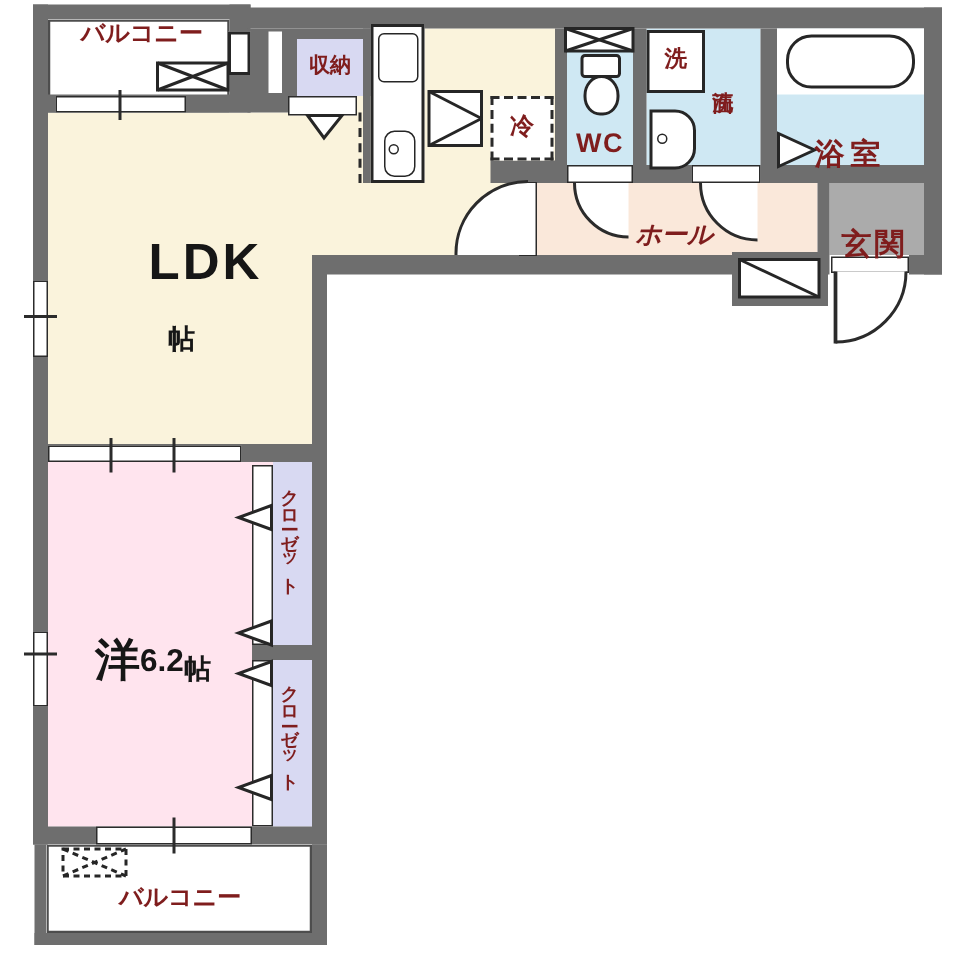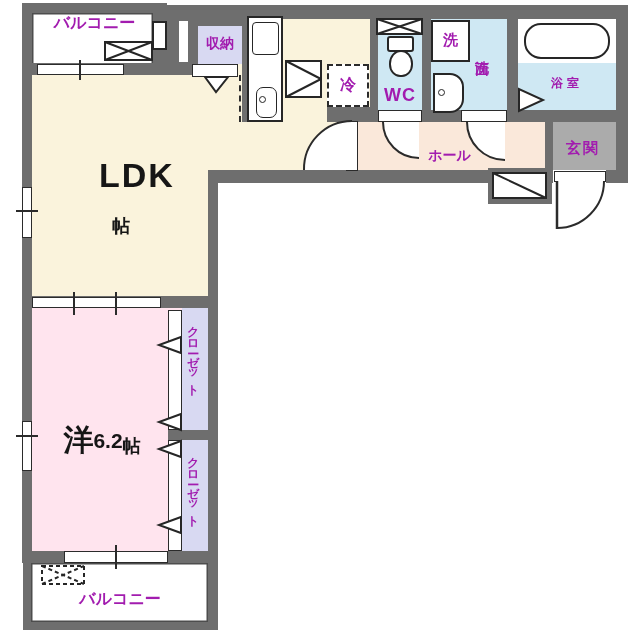--- a/index.html
+++ b/index.html
@@ -4,21 +4,21 @@
 <style>
   html,body{margin:0;padding:0;background:#ffffff;}
   #stage{position:relative;width:640px;height:640px;background:#ffffff;overflow:hidden;
          font-family:"Liberation Sans", sans-serif;}
   .abs{position:absolute;box-sizing:border-box;}
   .wall{background:#6E6E6E;}
   .room{}
   .wfix{background:#ffffff;border:2px solid #262626;}
   .win{background:#ffffff;border:1.5px solid #2b2b2b;}
   .leaf{background:#ffffff;border:1.5px solid #2b2b2b;}
-  .lbl{color:#a21caf;font-weight:600;white-space:nowrap;line-height:1.1;}
+  .lbl{color:#7f1d1d;font-weight:600;white-space:nowrap;line-height:1.1;}
   .center{display:flex;align-items:center;justify-content:center;text-align:center;}
   .vtext{writing-mode:vertical-rl;text-orientation:upright;letter-spacing:1px;}
   .big{font-weight:700;color:#161616;}
   .unit{font-weight:700;}
   svg{position:absolute;left:0;top:0;pointer-events:none;}
 </style>
 </head>
 <body>
 
 <div id="stage">
@@ -149,23 +149,23 @@
     <line x1="116" y1="292" x2="116" y2="315" stroke="#2b2b2b" stroke-width="2"></line>
     <line x1="116" y1="545" x2="116" y2="569" stroke="#2b2b2b" stroke-width="2"></line>
   </svg>
 
   <div class="abs lbl center" style="left:32px;top:14px;width:125px;font-size:16px;">バルコニー</div>
   <div class="abs lbl center" style="left:198px;top:36px;width:44px;font-size:14px;">収納</div>
   <div class="abs lbl center" style="left:327px;top:76px;width:42px;font-size:16px;">冷</div>
   <div class="abs lbl center" style="left:374px;top:86px;width:52px;font-size:18px;letter-spacing:1px;">WC</div>
   <div class="abs lbl center" style="left:431px;top:32px;width:39px;font-size:15px;">洗</div>
   <div class="abs lbl vtext" style="left:474px;top:50px;font-size:14px;">洗面</div>
-  <div class="abs lbl center" style="left:528px;top:77px;width:78px;font-size:12px;letter-spacing:4px;">浴室</div>
-  <div class="abs lbl center" style="left:412px;top:148px;width:75px;font-size:14px;">ホール</div>
-  <div class="abs lbl center" style="left:553px;top:140px;width:60px;font-size:15px;letter-spacing:2px;">玄関</div>
+  <div class="abs lbl center" style="left:528px;top:92px;width:78px;font-size:20px;letter-spacing:4px;">浴室</div>
+  <div class="abs lbl center" style="left:412px;top:148px;width:75px;font-size:17px;font-style:italic;">ホール</div>
+  <div class="abs lbl center" style="left:553px;top:152px;width:60px;font-size:20px;letter-spacing:2px;">玄関</div>
 
   <div class="abs big center" style="left:48px;top:156px;width:178px;font-size:34px;letter-spacing:2px;">LDK</div>
   <div class="abs center" style="left:32px;top:202px;width:178px;">
       <span class="big unit" style="font-size:18px;padding-top:12px;">帖</span>
   </div>
 
   <div class="abs center" style="left:32px;top:420px;width:140px;">
     <span class="big" style="font-size:30px;">洋</span>
       <span class="big" style="font-size:21px;">6.2</span>
       <span class="big unit" style="font-size:18px;padding-top:11px;">帖</span>

